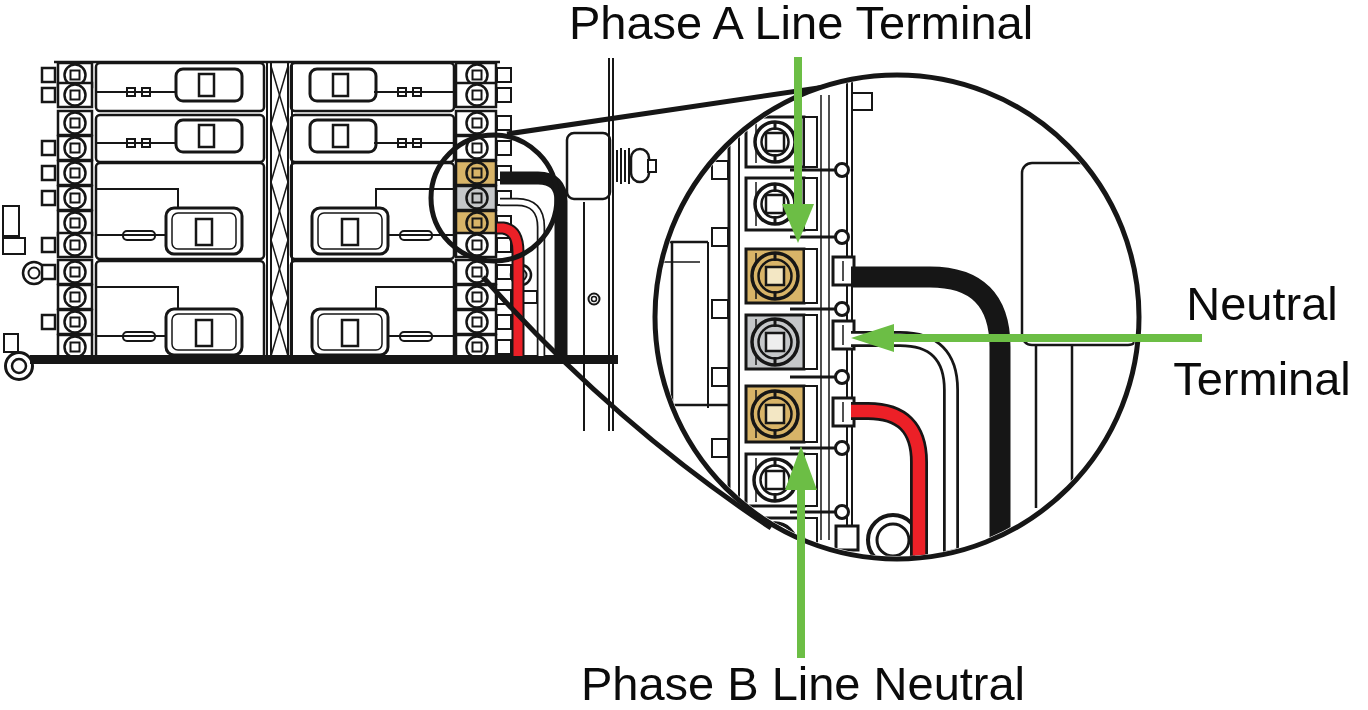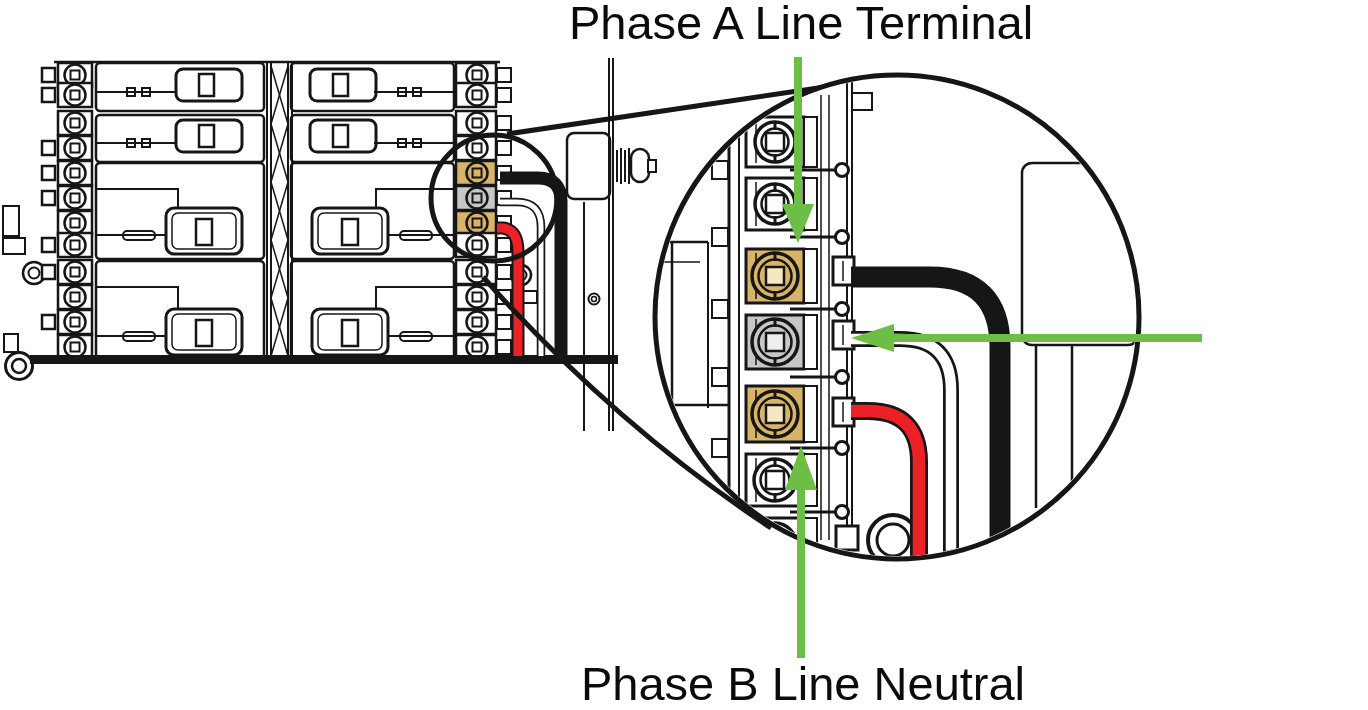--- a/index.html
+++ b/index.html
@@ -410,15 +410,19 @@
       <polygon points="851,338 894,324 894,352" fill="var(--green)"></polygon>
     </g>
     <g>
       <line x1="801" y1="658" x2="801" y2="489" stroke="var(--green)" stroke-width="8"></line>
       <polygon points="801,446 785,490 817,490" fill="var(--green)"></polygon>
     </g>
   </g>
 </svg>
 
 <div class="label" id="phase-a-label">Phase A Line Terminal</div>
+<div class="label" id="neutral-label">
+  <div>Neutral</div>
+  <div>Terminal</div>
+</div>
 <div class="label" id="phase-b-label">Phase B Line Neutral</div>
 
 </div>
 
 </body></html>

